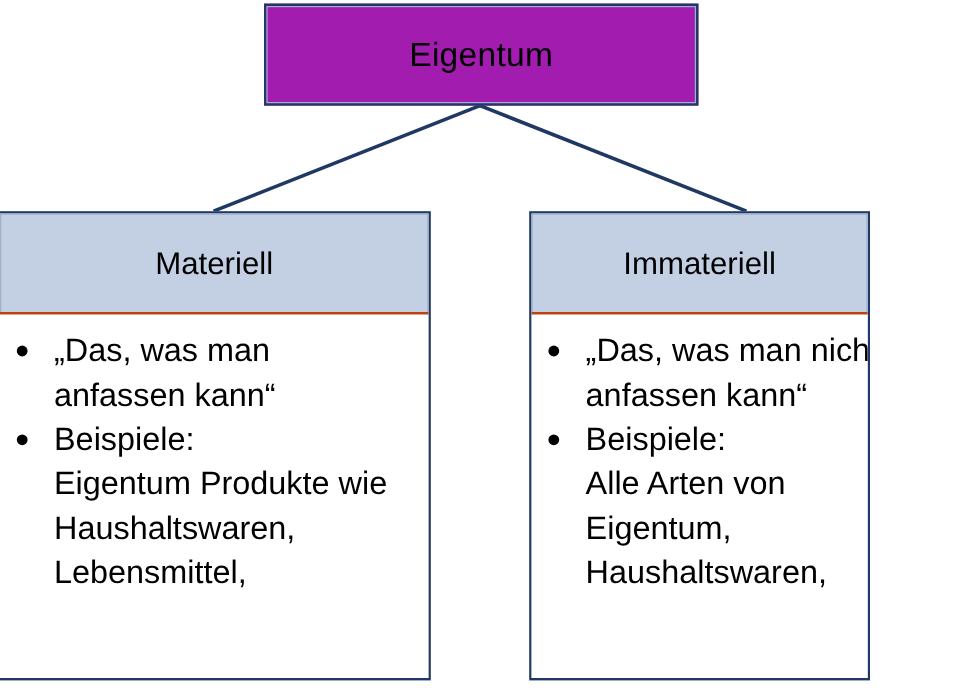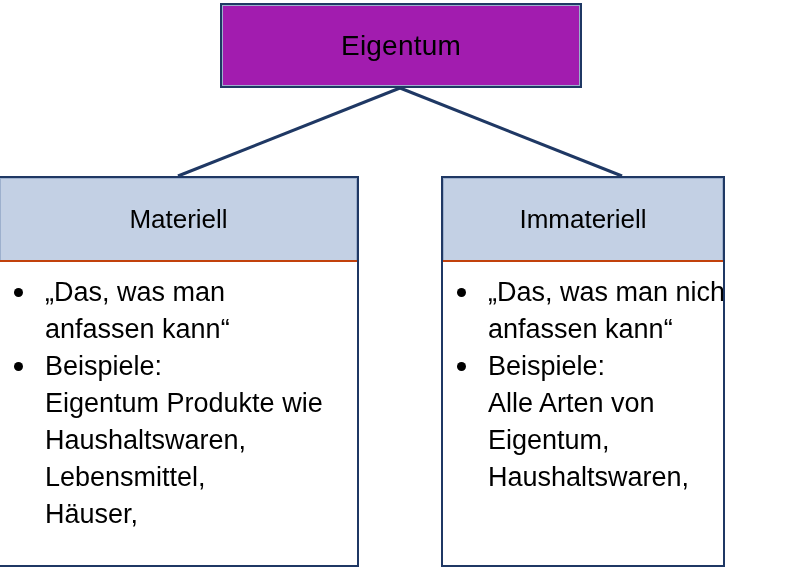--- a/index.html
+++ b/index.html
@@ -169,21 +169,20 @@
             <span class="dot"></span>
             <span class="line"><span>„Das, was man</span></span>
             <span class="line"><span>anfassen kann“</span></span>
           </li>
           <li>
             <span class="dot"></span>
             <span class="line"><span>Beispiele:</span></span>
             <span class="line"><span>Eigentum Produkte wie</span></span>
             <span class="line"><span>Haushaltswaren,</span></span>
             <span class="line"><span>Lebensmittel,</span></span>
-            <span class="line"><span>Häuser,</span></span>
           </li>
         </ul>
     </div>
   </div>
 
   <div class="node node-child" id="node-immaterial">
     <div class="node-header">
       <span class="hdr-inner"></span>
       <span class="node-title">Immateriell</span>
     </div>

